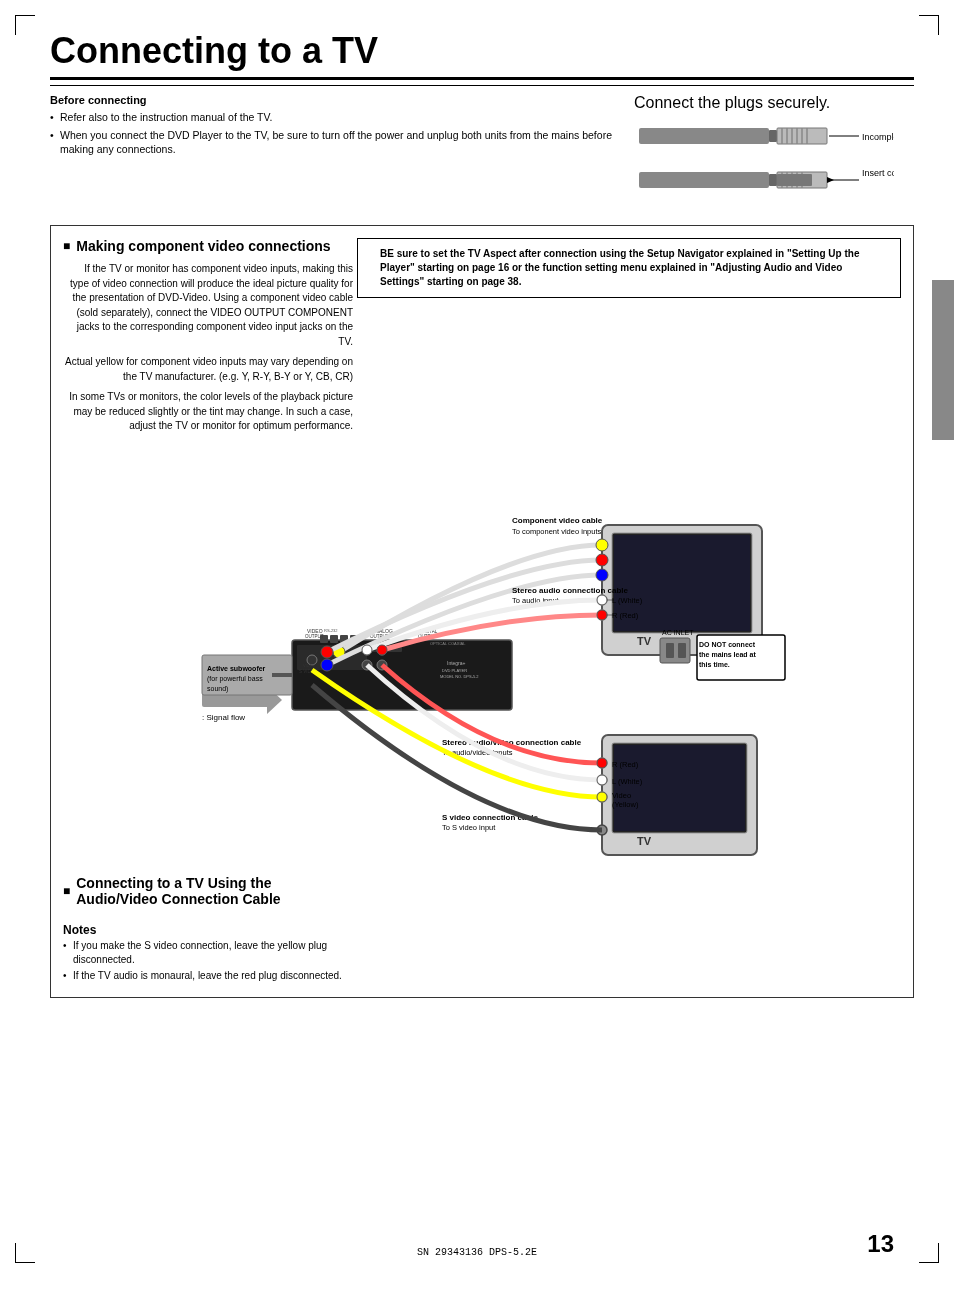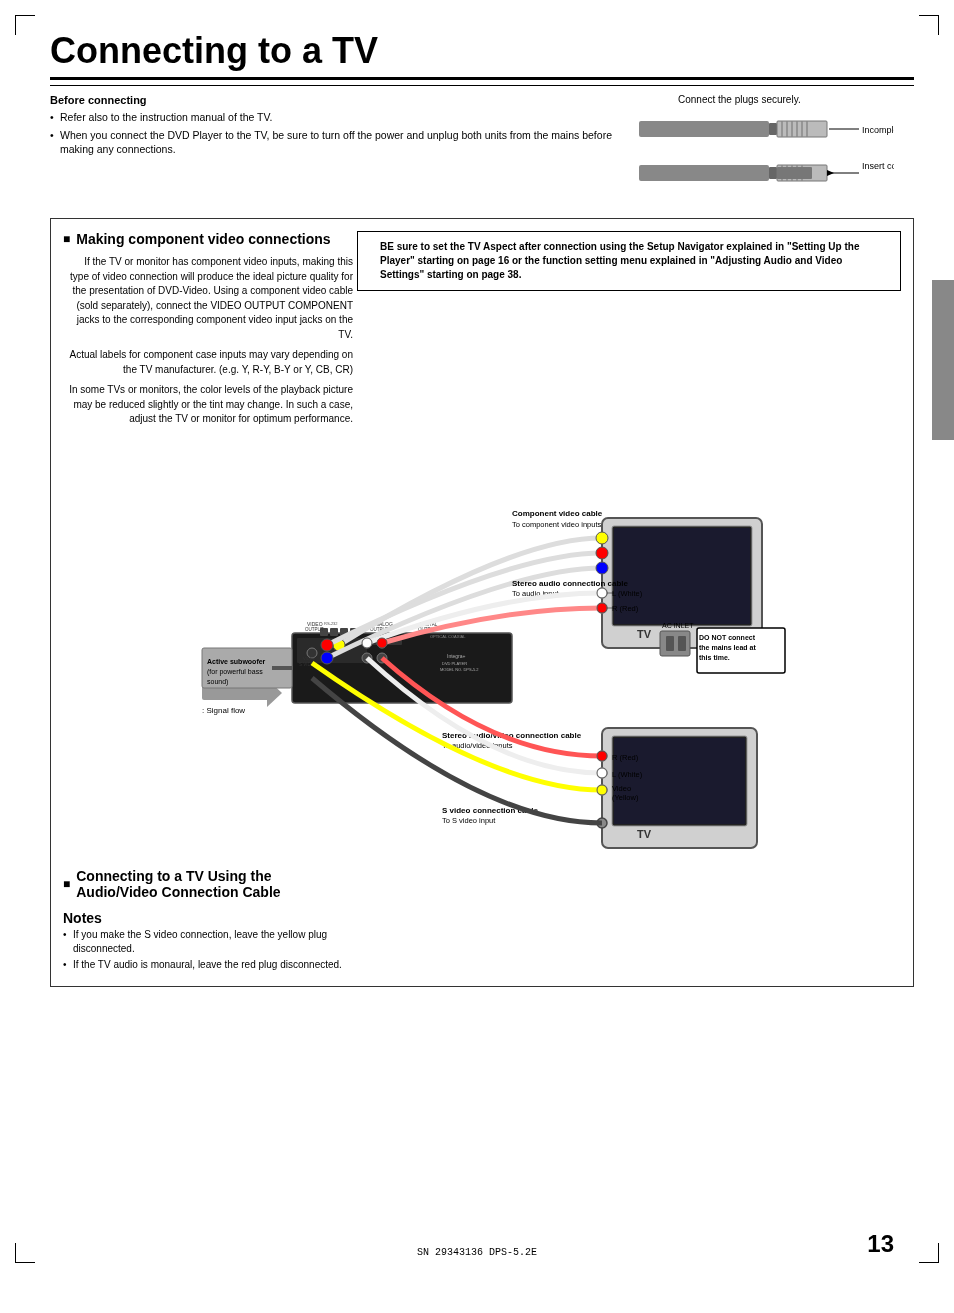--- a/index.html
+++ b/index.html
@@ -110,23 +110,22 @@
       line-height: 1.4;
     }
 
     .bc-left ul li::before {
       content: "•";
       position: absolute;
       left: 0;
     }
 
     .bc-right-text {
-      font-size: 10px;
+      font-size: 16px;
       margin-bottom: 8px;
-      margin-left: 44px;
     }
 
     
     .connector-diagram {
       position: relative;
       margin-top: 5px;
       height: 90px;
     }
 
     
@@ -195,22 +194,22 @@
       flex: 0 0 290px;
     }
 
     .bottom-left p, .bottom-left li {
       font-size: 10px;
       line-height: 1.4;
     }
 
     .notes-heading {
       font-weight: bold;
-      font-size: 14px;
-      margin-top: 10px;
+      font-size: 12px;
+      margin-top: 16px;
       margin-bottom: 2px;
     }
 
     .bottom-left ul {
       list-style: none;
       padding: 0;
     }
 
     .bottom-left ul li {
       padding-left: 10px;
@@ -296,21 +295,21 @@
       </div>
     </div>
   </div>
 
   <div class="main-box">
 
     <div class="box-content">
       <div class="box-left">
         <div class="section-heading">Making component video connections</div>
         <p>If the TV or monitor has component video inputs, making this type of video connection will produce the ideal picture quality for the presentation of DVD-Video. Using a component video cable (sold separately), connect the VIDEO OUTPUT COMPONENT jacks to the corresponding component video input jacks on the TV.</p>
-        <p>Actual labels for component case inputs may vary depending on the TV manufacturer. (e.g. Y, R-Y, B-Y or Y, CB, CR)</p>
+        <p>Actual yellow for component video inputs may vary depending on the TV manufacturer. (e.g. Y, R-Y, B-Y or Y, CB, CR)</p>
         <p>In some TVs or monitors, the color levels of the playback picture may be reduced slightly or the tint may change. In such a case, adjust the TV or monitor for optimum performance.</p>
       </div>
       <div class="box-right">
         <div class="warning-box">BE sure to set the TV Aspect after connection using the Setup Navigator explained in "Setting Up the Player" starting on page 16 or the function setting menu explained in "Adjusting Audio and Video Settings" starting on page 38.</div>
       </div>
     </div>
 
     <div class="main-diagram">
       <svg width="100%" height="420" viewBox="0 0 620 420">
 

